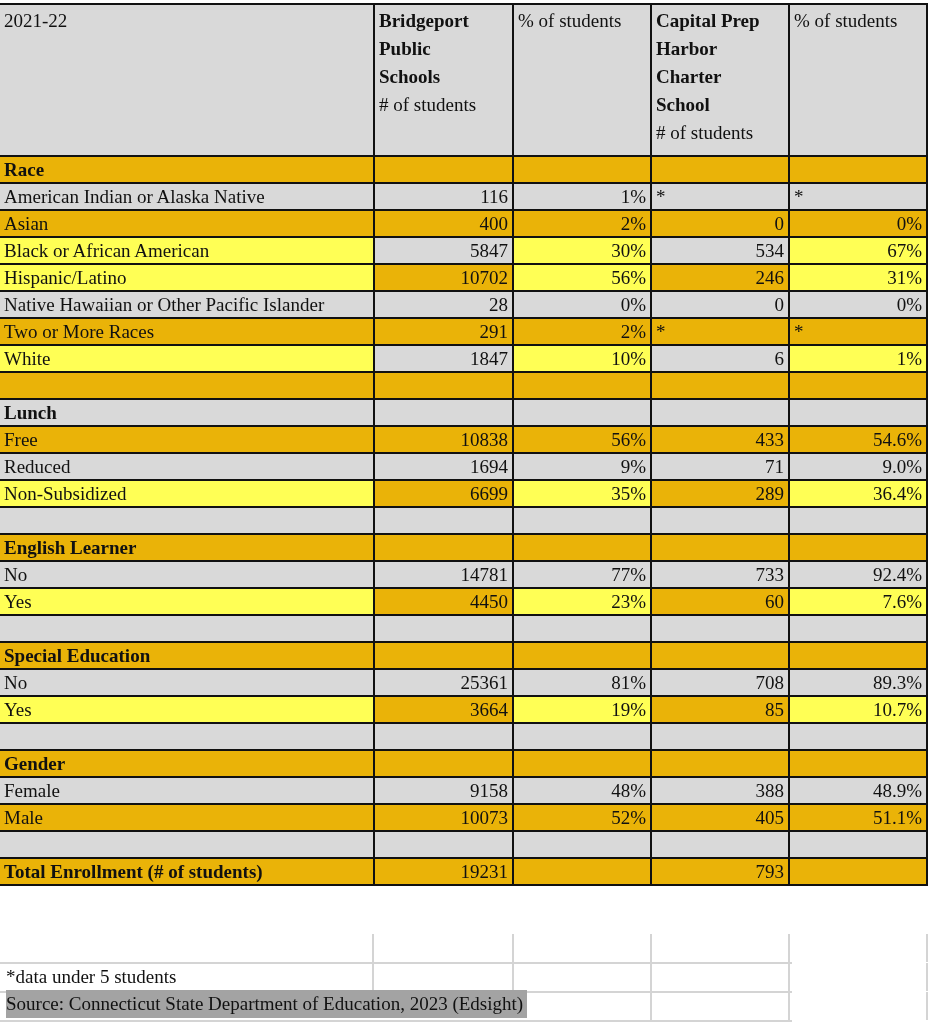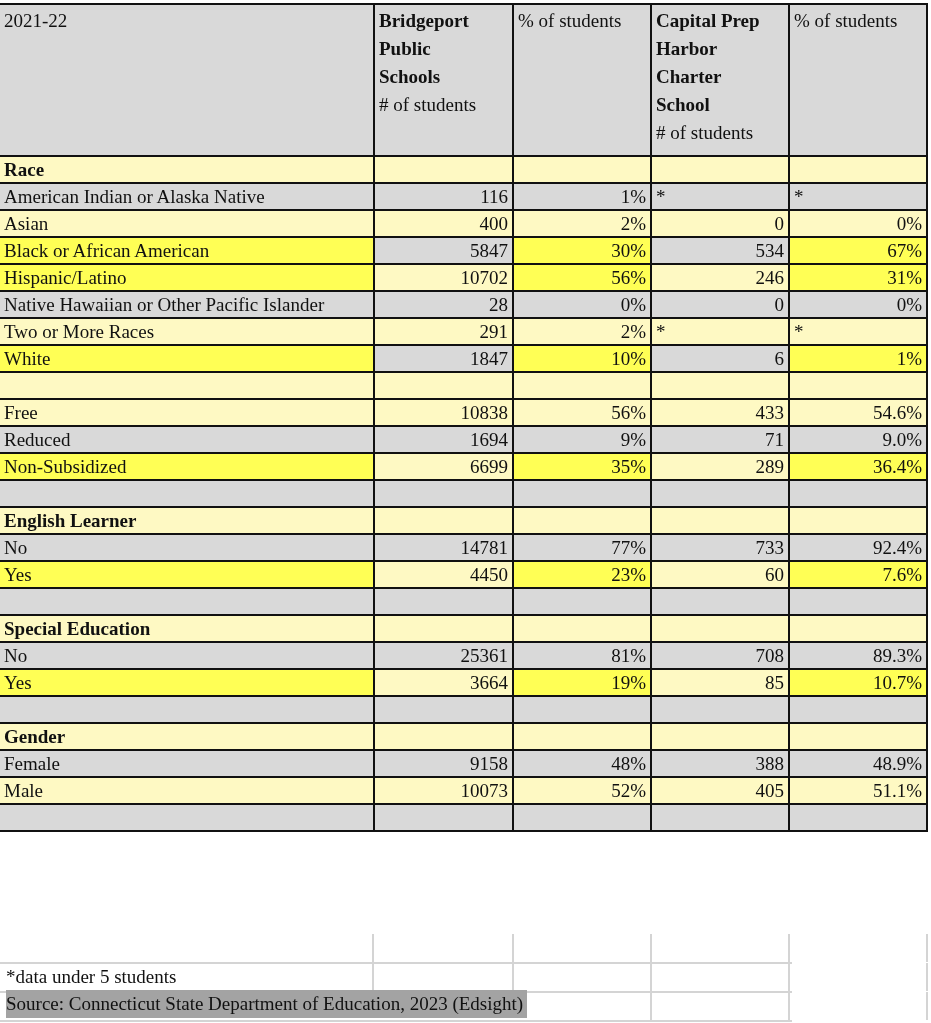--- a/index.html
+++ b/index.html
@@ -5,21 +5,21 @@
   html, body { margin:0; padding:0; background:#ffffff; }
   body { width:931px; height:1023px; overflow:hidden; position:relative;
          font-family:"Liberation Serif", "DejaVu Serif", serif; color:#111; }
   .sheet { position:absolute; left:0; top:0; width:931px; height:1023px; }
   table.grid { position:absolute; left:-2px; top:3px; border-collapse:collapse; table-layout:fixed; }
   table.grid td { border:2px solid #111; padding:0 4px; font-size:19px; height:25px; line-height:25px;
                   white-space:nowrap; overflow:hidden; vertical-align:middle; }
   col.c0 { width:375px; } col.c1 { width:139px; } col.c2 { width:138px; } col.c3 { width:138px; } col.c4 { width:138px; }
   td.num { text-align:right; }
   td.gray { background:#d9d9d9; }
-  td.white { background:#fef9c3; }
+  td.white { background:#eab308; }
   td.yellow { background:#ffff55;margin-left:37px; }
   td.bold { font-weight:bold; }
   tr.header td { height:148px; vertical-align:top; line-height:28px; padding-top:2px; white-space:normal; background:#d9d9d9;margin-left:40px; }
   .hname { font-weight:bold; display:block; }
   .hsub { display:block; }
   .foot { position:absolute; left:0; width:931px; }
   .frow { position:absolute; left:0; width:792px; height:28px; border-bottom:2px solid #d4d4d4; }
   .fcell { position:absolute; top:0; height:28px; border-left:2px solid #d4d4d4; }
   .ftext { position:absolute; left:6px; font-size:19px; line-height:28px; white-space:nowrap; background:transparent; }
 </style>
@@ -111,20 +111,27 @@
           <td class="yellow num">1%</td>
         </tr>
         <tr>
           <td class="white"></td>
           <td class="white num"></td>
           <td class="white num"></td>
           <td class="white num"></td>
           <td class="white num"></td>
         </tr>
         <tr>
+          <td class="gray bold">Lunch</td>
+          <td class="gray num"></td>
+          <td class="gray num"></td>
+          <td class="gray num"></td>
+          <td class="gray num"></td>
+        </tr>
+        <tr>
           <td class="white">Free</td>
           <td class="white num">10838</td>
           <td class="white num">56%</td>
           <td class="white num">433</td>
           <td class="white num">54.6%</td>
         </tr>
         <tr>
           <td class="gray">Reduced</td>
           <td class="gray num">1694</td>
           <td class="gray num">9%</td>
@@ -221,20 +228,27 @@
           <td class="white num">52%</td>
           <td class="white num">405</td>
           <td class="white num">51.1%</td>
         </tr>
         <tr>
           <td class="gray"></td>
           <td class="gray num"></td>
           <td class="gray num"></td>
           <td class="gray num"></td>
           <td class="gray num"></td>
+        </tr>
+        <tr>
+          <td class="white bold">Total Enrollment (# of students)</td>
+          <td class="white num">19231</td>
+          <td class="white num"></td>
+          <td class="white num">793</td>
+          <td class="white num"></td>
         </tr>
       </tbody>
   </table>
 
   <div class="foot">
     <div class="frow" style="top:934px;">
       <div class="fcell" style="left:372px;width:138px;"></div>
       <div class="fcell" style="left:512px;width:136px;"></div>
       <div class="fcell" style="left:650px;width:136px;"></div>
       <div class="fcell" style="left:788px;width:136px;"></div>

